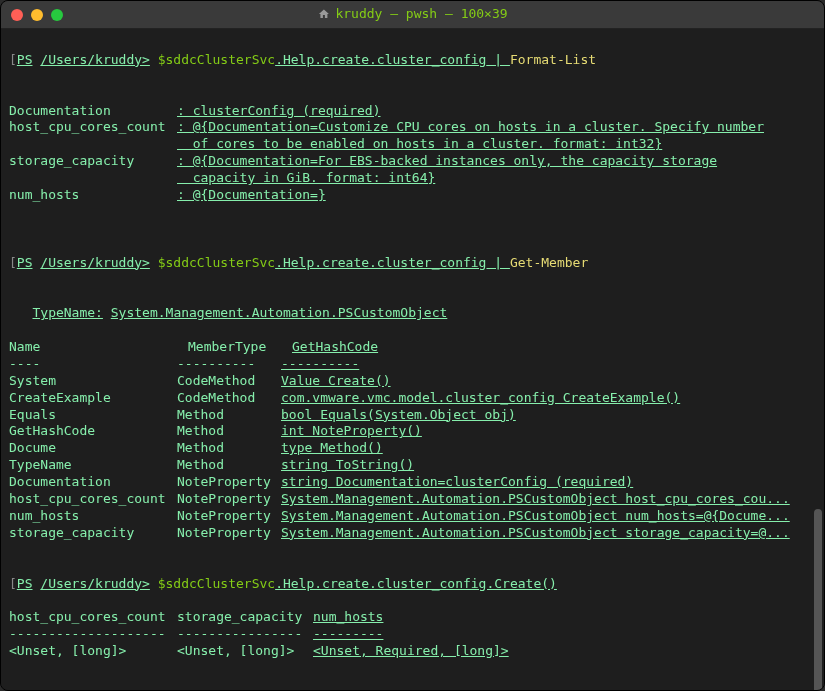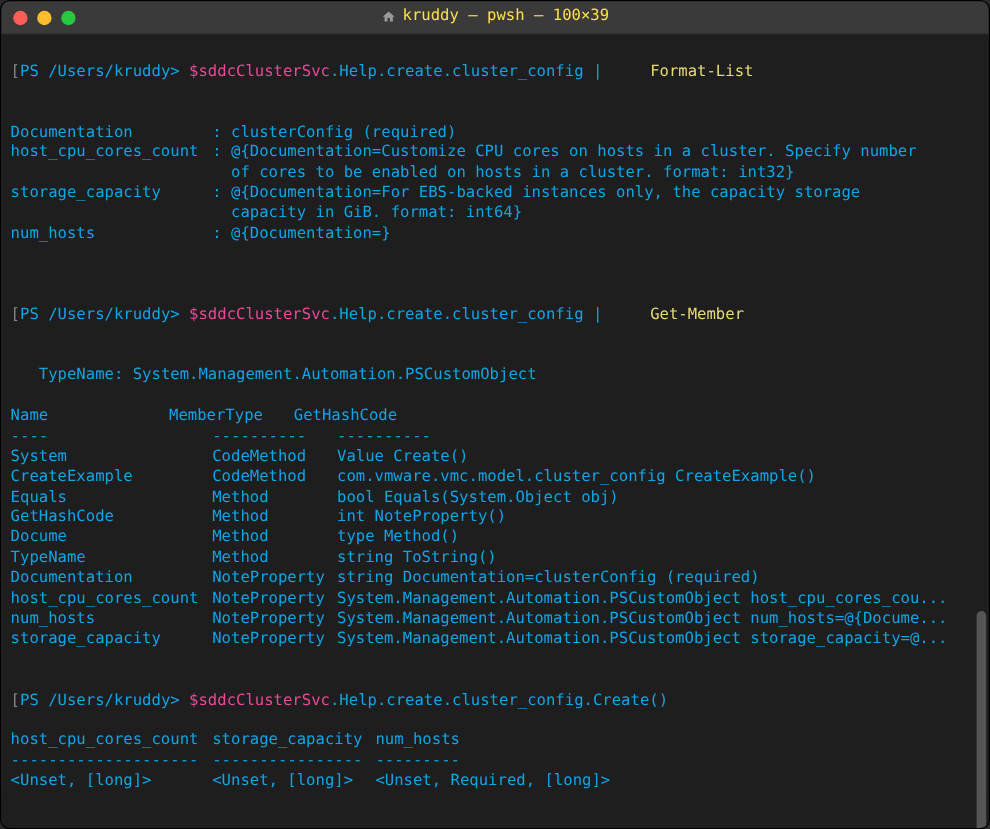--- a/index.html
+++ b/index.html
@@ -46,21 +46,21 @@
       height: 12px;
       border-radius: 50%;
     }
     .light.red { background: #ff5f56; }
     .light.yellow { background: #ffbd2e; }
     .light.green { background: #27c93f; }
     .title {
       position: absolute;
       left: 50%;
       transform: translateX(-50%);
-      color: #fde047;
+      color: #84cc16;
       font-size: 13px;
       display: flex;
       align-items: center;
       gap: 6px;
     }
     .home-icon {
       width: 12px;
       height: 12px;
       fill: #999;
     }
@@ -75,23 +75,23 @@
     }
     .scrollbar {
       position: absolute;
       right: 2px;
       top: 480px;
       width: 8px;
       height: 200px;
       background: #555;
       border-radius: 4px;
     }
-    .g { color: #ec4899; }
-    .y { color: #e6db74; margin-left: 32px; }
-    .w { color: #0ea5e9; }
+    .g { color: #84cc16; }
+    .y { color: #e6db74; }
+    .w { color: #86efac; text-decoration: underline; }
     .bracket { color: #888; }
   </style>
 </head>
 <body>
 
 <div class="window">
   <div class="titlebar">
     <div class="traffic-lights">
       <div class="light red"></div>
       <div class="light yellow"></div>
@@ -115,21 +115,21 @@
 <span class="w"><span style="display:inline-block;width:168px"></span><span>  capacity in GiB. format: int64}</span></span>
 <span class="w"><span style="display:inline-block;width:168px">num_hosts</span><span>: @{Documentation=}</span></span>
 
 
 
 <span class="bracket">[</span><span class="w">PS</span> <span class="w">/Users/kruddy&gt;</span> <span class="g">$sddcClusterSvc</span><span class="w">.Help.create.cluster_config</span><span class="w"> | </span><span class="y">Get-Member</span>
 
 
    <span class="w">TypeName:</span> <span class="w">System.Management.Automation.PSCustomObject</span>
 
-<span class="w"><span style="display:inline-block;width:132px">Name</span><span style="display:inline-block;width:104px">MemberType</span><span>GetHashCode</span></span>
+<span class="w"><span style="display:inline-block;width:179px">Name</span><span style="display:inline-block;width:104px">MemberType</span><span>GetHashCode</span></span>
 <span class="w"><span style="display:inline-block;width:168px">----</span><span style="display:inline-block;width:104px">----------</span><span>----------</span></span>
 <span class="w"><span style="display:inline-block;width:168px">System</span><span style="display:inline-block;width:104px">CodeMethod</span><span>Value Create()</span></span>
 <span class="w"><span style="display:inline-block;width:168px">CreateExample</span><span style="display:inline-block;width:104px">CodeMethod</span><span>com.vmware.vmc.model.cluster_config CreateExample()</span></span>
 <span class="w"><span style="display:inline-block;width:168px">Equals</span><span style="display:inline-block;width:104px">Method</span><span>bool Equals(System.Object obj)</span></span>
 <span class="w"><span style="display:inline-block;width:168px">GetHashCode</span><span style="display:inline-block;width:104px">Method</span><span>int NoteProperty()</span></span>
 <span class="w"><span style="display:inline-block;width:168px">Docume</span><span style="display:inline-block;width:104px">Method</span><span>type Method()</span></span>
 <span class="w"><span style="display:inline-block;width:168px">TypeName</span><span style="display:inline-block;width:104px">Method</span><span>string ToString()</span></span>
 <span class="w"><span style="display:inline-block;width:168px">Documentation</span><span style="display:inline-block;width:104px">NoteProperty</span><span>string Documentation=clusterConfig (required)</span></span>
 <span class="w"><span style="display:inline-block;width:168px">host_cpu_cores_count</span><span style="display:inline-block;width:104px">NoteProperty</span><span>System.Management.Automation.PSCustomObject host_cpu_cores_cou...</span></span>
 <span class="w"><span style="display:inline-block;width:168px">num_hosts</span><span style="display:inline-block;width:104px">NoteProperty</span><span>System.Management.Automation.PSCustomObject num_hosts=@{Docume...</span></span>

